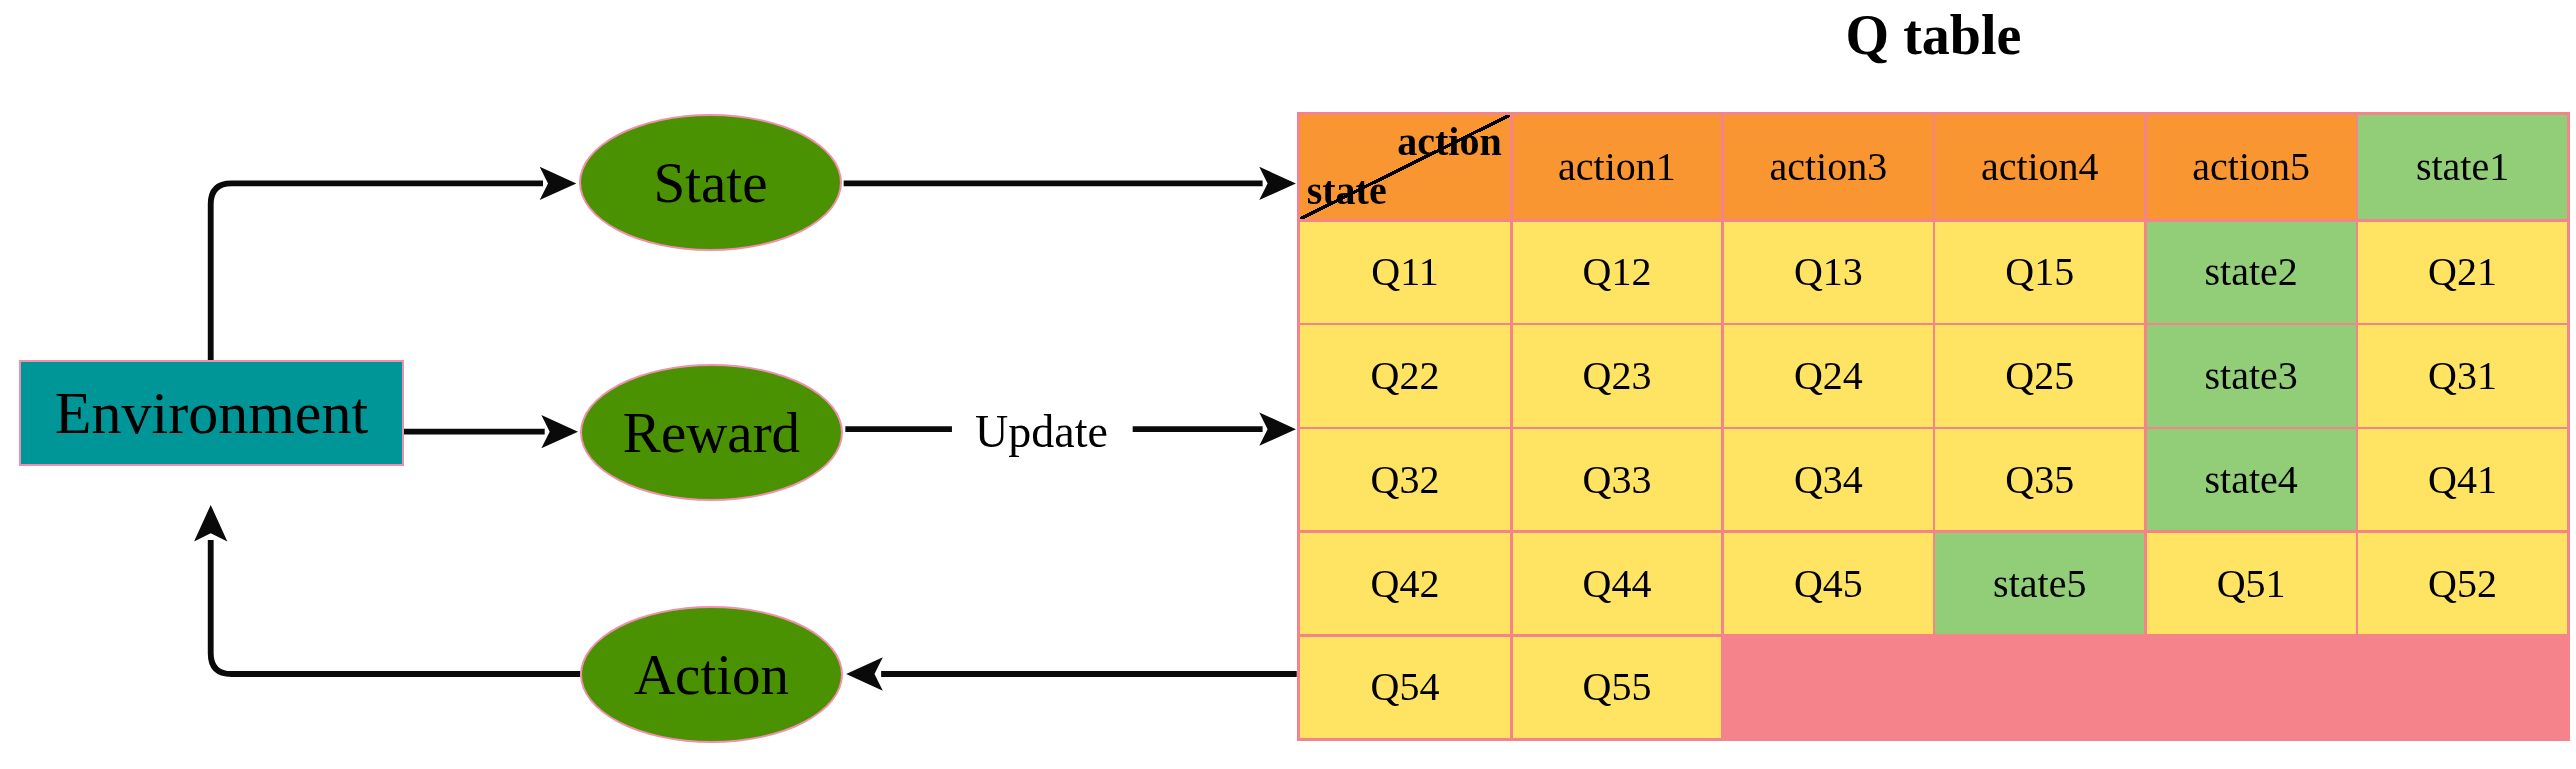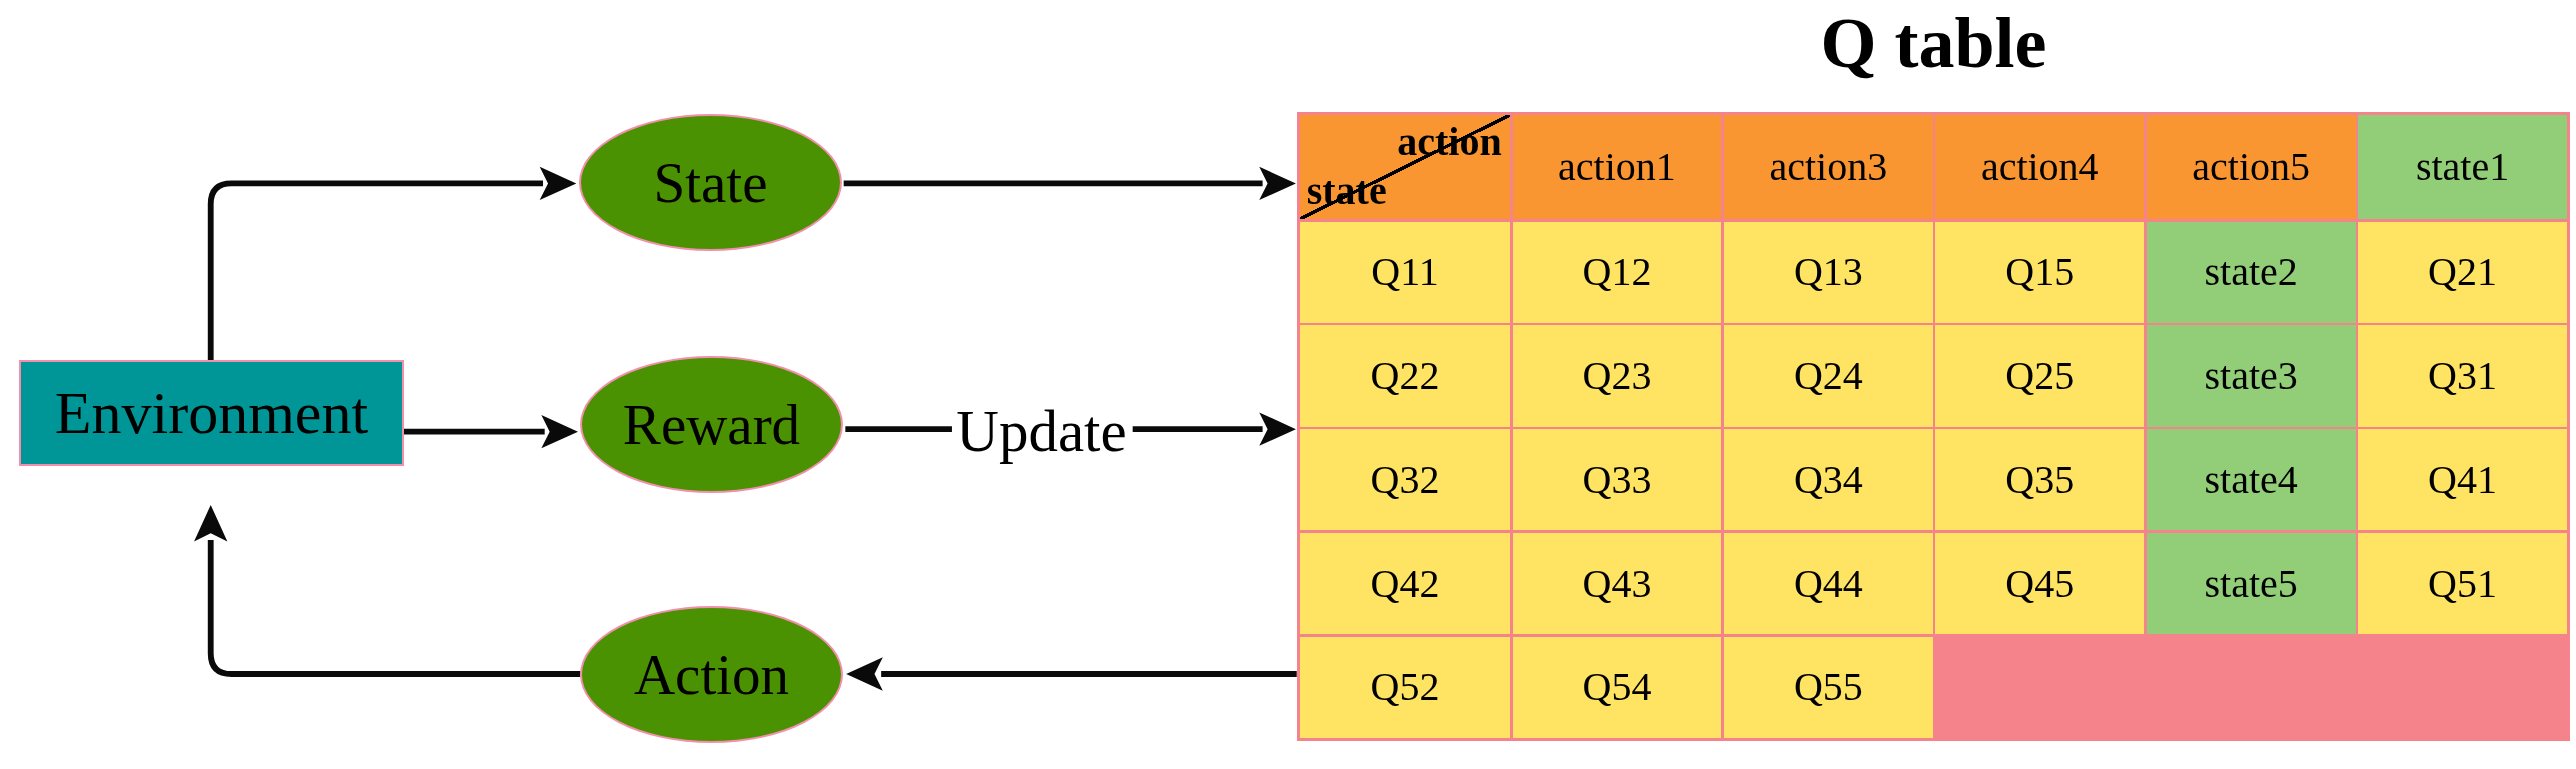--- a/index.html
+++ b/index.html
@@ -35,32 +35,32 @@
   .node{
     position:absolute;width:263px;height:137px;
     background:var(--node-fill);
     border:2.5px solid var(--shape-border);
     border-radius:50%;
     box-sizing:border-box;
     display:flex;align-items:center;justify-content:center;
     font-size:57px;line-height:1;
   }
   .node.state{left:579px;top:114px;}
-  .node.reward{left:580px;top:356px;}
+  .node.reward{left:580px;top:364px;}
   .node.action{left:580px;top:606px;}
 
   .update-label{
     position:absolute;left:949px;top:398px;width:185px;height:67px;
     display:flex;align-items:center;justify-content:center;
-    font-size:59px;line-height:1;
+    font-size:46px;line-height:1;
   }
 
   .qtable-title{
     position:absolute;left:1297px;top:6.7px;width:1273px;
-    text-align:center;font-size:72px;font-weight:bold;line-height:1;
+    text-align:center;font-size:56px;font-weight:bold;line-height:1;
   }
 
   .qtable{
     position:absolute;left:1297px;top:112px;width:1273px;height:629px;
     box-sizing:border-box;
     background:var(--grid-pink);
     border:3.3px solid var(--grid-pink);
     display:grid;
     grid-template-columns:210px repeat(5,1fr);
     grid-template-rows:104px repeat(5,1fr);
@@ -171,21 +171,20 @@
     <div class="cell statehdr">state3</div>
     <div class="cell">Q31</div>
     <div class="cell">Q32</div>
     <div class="cell">Q33</div>
     <div class="cell">Q34</div>
     <div class="cell">Q35</div>
 
     <div class="cell statehdr">state4</div>
     <div class="cell">Q41</div>
     <div class="cell">Q42</div>
-    <div class="cell">Q43</div>
     <div class="cell">Q44</div>
     <div class="cell">Q45</div>
 
     <div class="cell statehdr">state5</div>
     <div class="cell">Q51</div>
     <div class="cell">Q52</div>
     <div class="cell">Q54</div>
     <div class="cell">Q55</div>
   </div>
 

